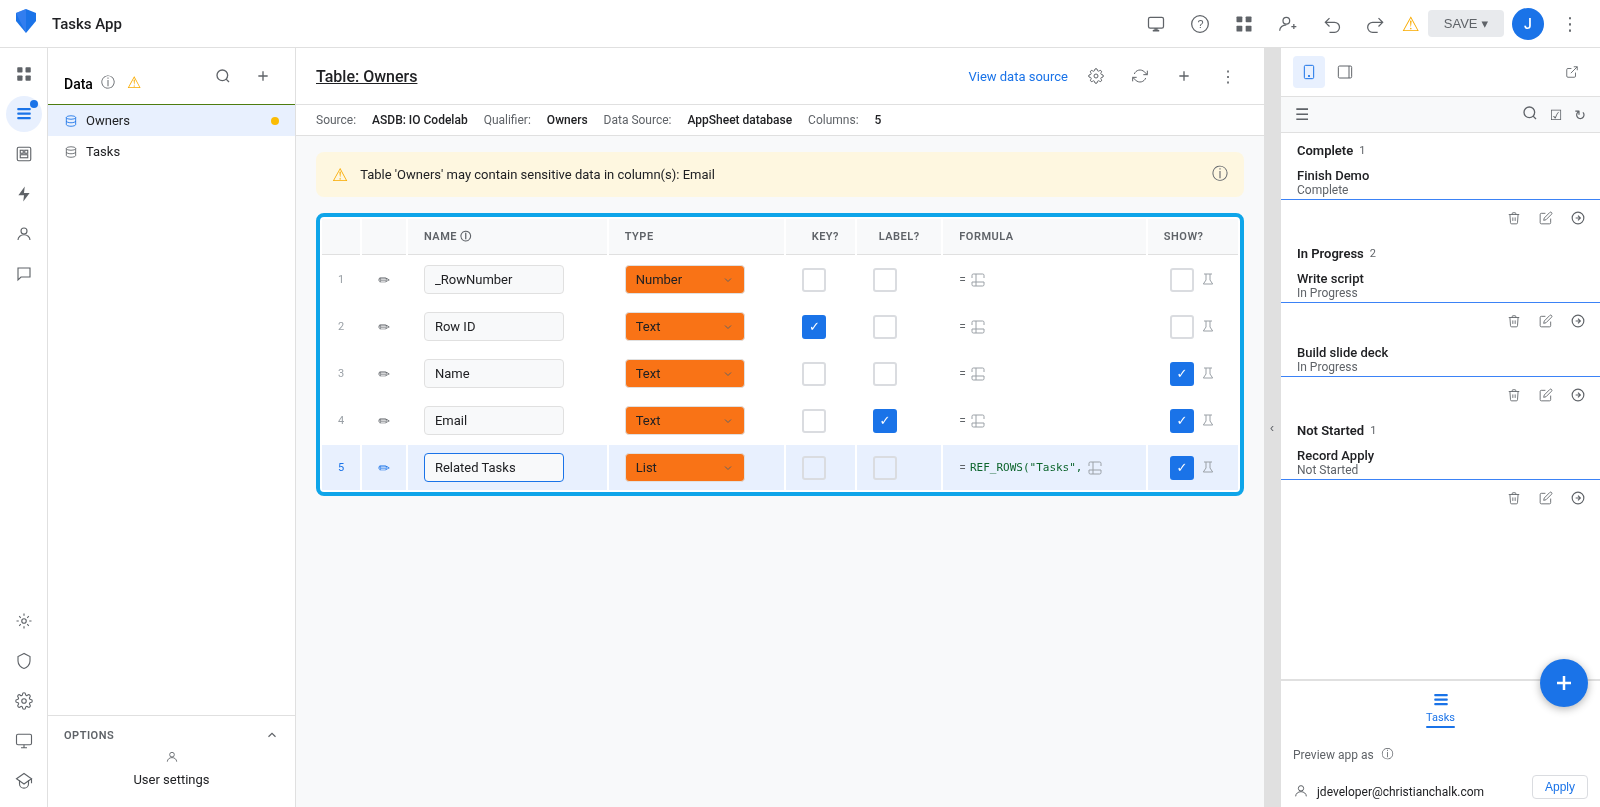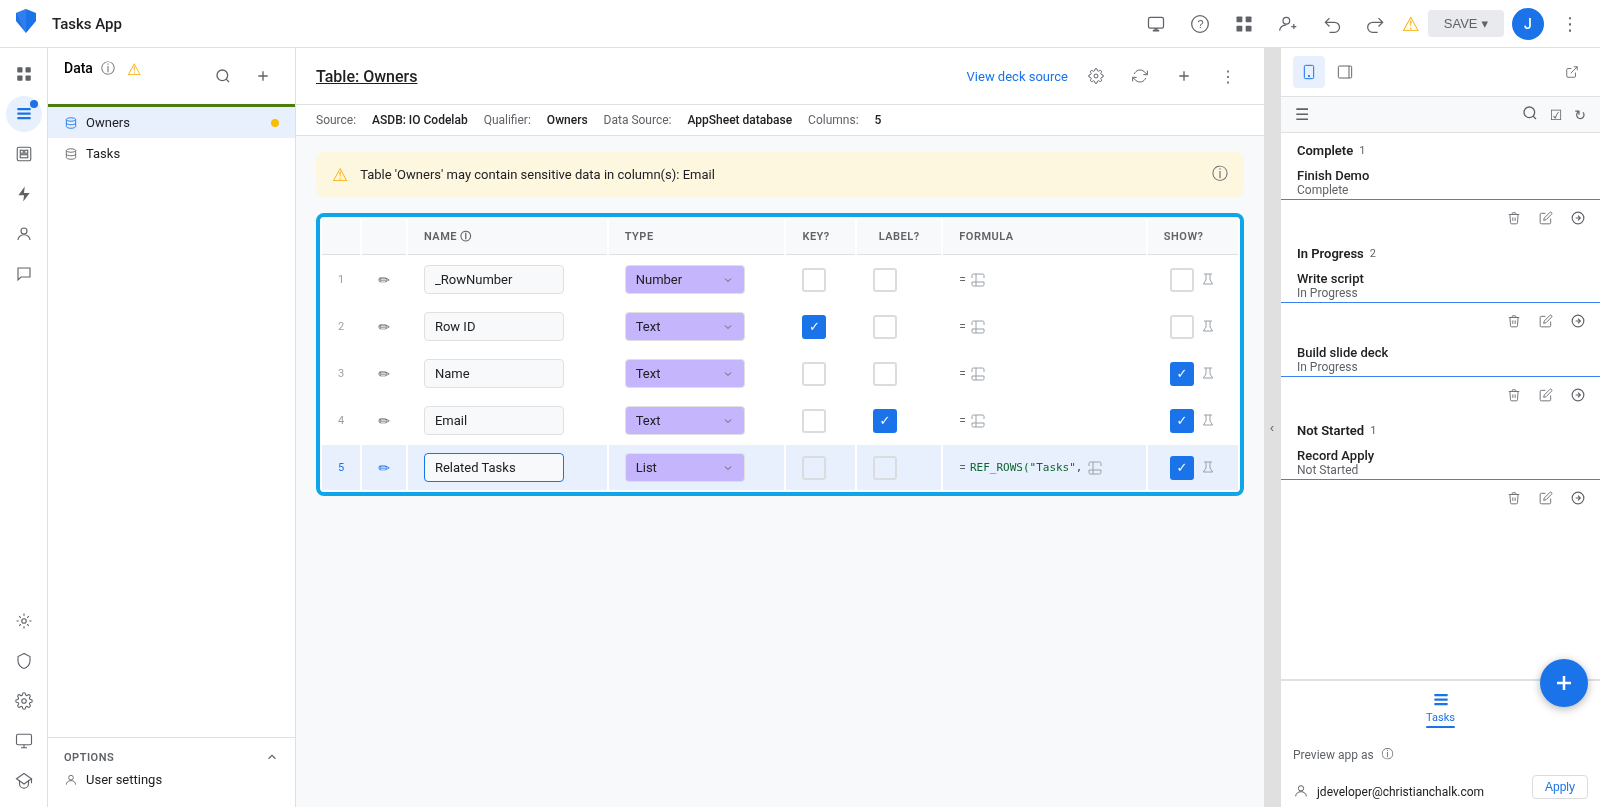--- a/index.html
+++ b/index.html
@@ -20,28 +20,28 @@
 
     
     .icon-sidebar { width: 48px; background: #fff; border-right: 1px solid #e0e0e0; display: flex; flex-direction: column; align-items: center; padding: 8px 0; gap: 4px; }
     .icon-sidebar-btn { width: 36px; height: 36px; border-radius: 50%; border: none; background: transparent; cursor: pointer; display: flex; align-items: center; justify-content: center; color: #5f6368; font-size: 17px; position: relative; }
     .icon-sidebar-btn.active { background: #e8f0fe; color: #1a73e8; }
     .icon-sidebar-btn .badge { position: absolute; top: 4px; right: 4px; width: 8px; height: 8px; border-radius: 50%; background: #1a73e8; }
     .icon-sidebar-spacer { flex: 1; }
 
     
     .data-sidebar { width: 248px; background: #fff; border-right: 1px solid #e0e0e0; display: flex; flex-direction: column; }
-    .data-sidebar-header { display: flex; align-items: flex-start; padding: 12px 16px; gap: 8px; border-bottom: 3px solid #4d7c0f; }
+    .data-sidebar-header { display: flex; align-items: flex-end; padding: 12px 16px; gap: 8px; border-bottom: 1px solid #4d7c0f; }
     .data-sidebar-item { display: flex; align-items: center; padding: 8px 16px; gap: 8px; cursor: pointer; }
     .data-sidebar-item.active { background: #e8f0fe; }
     .data-sidebar-item-label { font-size: 13px; color: #202124; flex: 1; }
     .dot-indicator { width: 8px; height: 8px; border-radius: 50%; background: #fbbc04; }
     .data-sidebar-footer { margin-top: auto; border-top: 1px solid #e0e0e0; padding: 12px 16px; }
     .options-header { display: flex; align-items: center; justify-content: space-between; font-size: 11px; font-weight: 600; color: #5f6368; text-transform: uppercase; letter-spacing: 0.5px; }
-    .user-settings-row { display: flex; align-items: center; gap: 8px; padding: 8px 0; font-size: 13px; color: #202124; cursor: pointer; }
+    .user-settings-row { display: flex; align-items: center; gap: 8px; padding: 8px 0; font-size: 13px; color: #202124; cursor: pointer; flex-direction: column; }
 
     
     .main-content { flex: 1; display: flex; flex-direction: column; overflow: hidden; background: #f8f9fa; }
     .content-header { display: flex; align-items: center; padding: 12px 20px; background: #fff; border-bottom: 1px solid #e0e0e0; gap: 12px; }
     .content-title { font-size: 16px; font-weight: 500; color: #202124; text-decoration: underline; }
     .view-data-source-link { color: #1a73e8; font-size: 13px; cursor: pointer; margin-left: auto; }
     .header-icon-btn { width: 32px; height: 32px; border-radius: 50%; border: none; background: transparent; cursor: pointer; display: flex; align-items: center; justify-content: center; color: #5f6368; font-size: 16px; }
 
     .content-meta { display: flex; align-items: center; padding: 8px 20px; background: #fff; border-bottom: 1px solid #e0e0e0; gap: 16px; font-size: 12px; color: #5f6368; }
 
@@ -54,21 +54,21 @@
     
     .table-container { flex: 1; overflow: auto; padding: 0 20px 20px; }
     .data-table { width: 100%; background: #fff; border-radius: 8px; border: 4px solid #0ea5e9; overflow: hidden; }
     .data-table thead th { font-size: 11px; font-weight: 600; color: #5f6368; text-transform: uppercase; letter-spacing: 0.5px; padding: 10px 16px; text-align: left; border-bottom: 1px solid #e0e0e0; background: #f8f9fa; }
     .data-table tbody tr { border-bottom: 1px solid #e0e0e0; }
     .data-table tbody tr:last-child { border-bottom: none; }
     .data-table td { padding: 8px 16px; vertical-align: middle; }
     .row-num { font-size: 11px; color: #9aa0a6; width: 20px; }
     .edit-icon { color: #5f6368; font-size: 14px; cursor: pointer; }
     .field-input { border: 1px solid #e0e0e0; border-radius: 4px; padding: 6px 10px; font-size: 13px; color: #202124; background: #f8f9fa; width: 140px; }
-    .type-select { border: 1px solid #e0e0e0; border-radius: 4px; padding: 6px 10px; font-size: 13px; color: #202124; background: #c4b5fd; width: 120px; display: flex; align-items: center; justify-content: space-between; cursor: pointer; }
+    .type-select { border: 1px solid #e0e0e0; border-radius: 4px; padding: 6px 10px; font-size: 13px; color: #202124; background: #f97316; width: 120px; display: flex; align-items: center; justify-content: space-between; cursor: pointer; }
     .checkbox-cell { width: 24px; height: 24px; border: 2px solid #dadce0; border-radius: 3px; cursor: pointer; display: flex; align-items: center; justify-content: center; }
     .checkbox-cell.checked { background: #1a73e8; border-color: #1a73e8; color: #fff; }
     .formula-cell { color: #5f6368; font-size: 12px; display: flex; align-items: center; gap: 4px; }
     .formula-code { color: #0d652d; font-family: monospace; font-size: 11px; }
 
     
     .right-panel { width: 320px; background: #fff; border-left: 1px solid #e0e0e0; display: flex; flex-direction: column; }
     .right-panel-header { display: flex; align-items: center; padding: 8px 12px; border-bottom: 1px solid #e0e0e0; gap: 8px; }
     .right-panel-toggle { display: flex; gap: 4px; }
     .toggle-btn { width: 32px; height: 32px; border-radius: 4px; border: none; background: transparent; cursor: pointer; display: flex; align-items: center; justify-content: center; color: #5f6368; font-size: 16px; }
@@ -289,21 +289,21 @@
           </svg>
         <span>User settings</span>
       </div>
     </div>
   </div>
 
   <div class="main-content">
 
     <div class="content-header">
       <span class="content-title">Table: Owners</span>
-      <span class="view-data-source-link">View deck source</span>
+      <span class="view-data-source-link">View data source</span>
       <button class="header-icon-btn">
         <svg width="16" height="16" viewBox="0 0 24 24" fill="none" stroke="#5f6368" stroke-width="1.5">
             <circle cx="12" cy="12" r="3"></circle>
             <path d="M19.4 15a1.65 1.65 0 00.33 1.82l.06.06a2 2 0 01-2.83 2.83l-.06-.06a1.65 1.65 0 00-1.82-.33H15a1.65 1.65 0 00-1 1.51V21a2 2 0 01-4 0v-.09a1.65 1.65 0 00-1-1.51 1.65 1.65 0 00-1.82.33l-.06.06a2 2 0 01-2.83-2.83l.06-.06A1.65 1.65 0 004.68 15a1.65 1.65 0 00-1.51-1H3a2 2 0 010-4h.09A1.65 1.65 0 004.6 9a1.65 1.65 0 00-.33-1.82l-.06-.06a2 2 0 012.83-2.83l.06.06A1.65 1.65 0 009 4.68a1.65 1.65 0 001-1.51V3a2 2 0 014 0v.09a1.65 1.65 0 001 1.51 1.65 1.65 0 001.82-.33l.06-.06a2 2 0 012.83 2.83l-.06.06A1.65 1.65 0 0019.4 9a1.65 1.65 0 001.51 1H21a2 2 0 010 4h-.09a1.65 1.65 0 00-1.51 1z"></path>
           </svg>
       </button>
       <button class="header-icon-btn">
         <svg width="16" height="16" viewBox="0 0 24 24" fill="none" stroke="#5f6368" stroke-width="1.5">
             <path d="M23 4v6h-6M1 20v-6h6"></path>
             <path d="M3.51 9a9 9 0 0114.85-3.36L23 10M1 14l4.64 4.36A9 9 0 0020.49 15"></path>
@@ -339,21 +339,21 @@
         <thead>
           <tr>
             <th style="width:30px;"></th>
             <th style="width:30px;"></th>
             <th>
               <span>NAME ⓘ</span>
             </th>
             <th>
               <span>TYPE</span>
             </th>
-            <th style="text-align:left;">
+            <th style="text-align:right;">
               <span>KEY?</span>
             </th>
             <th style="text-align:center;">
               <span>LABEL?</span>
             </th>
             <th>
               <span>FORMULA</span>
             </th>
             <th style="text-align:left;">
               <span>SHOW?</span>

